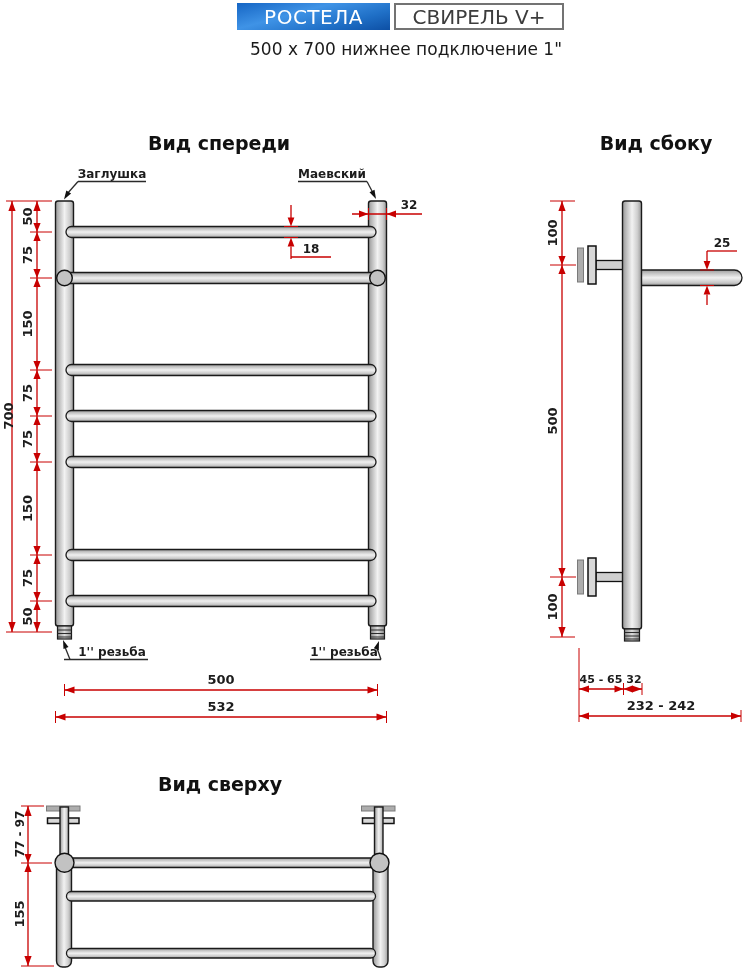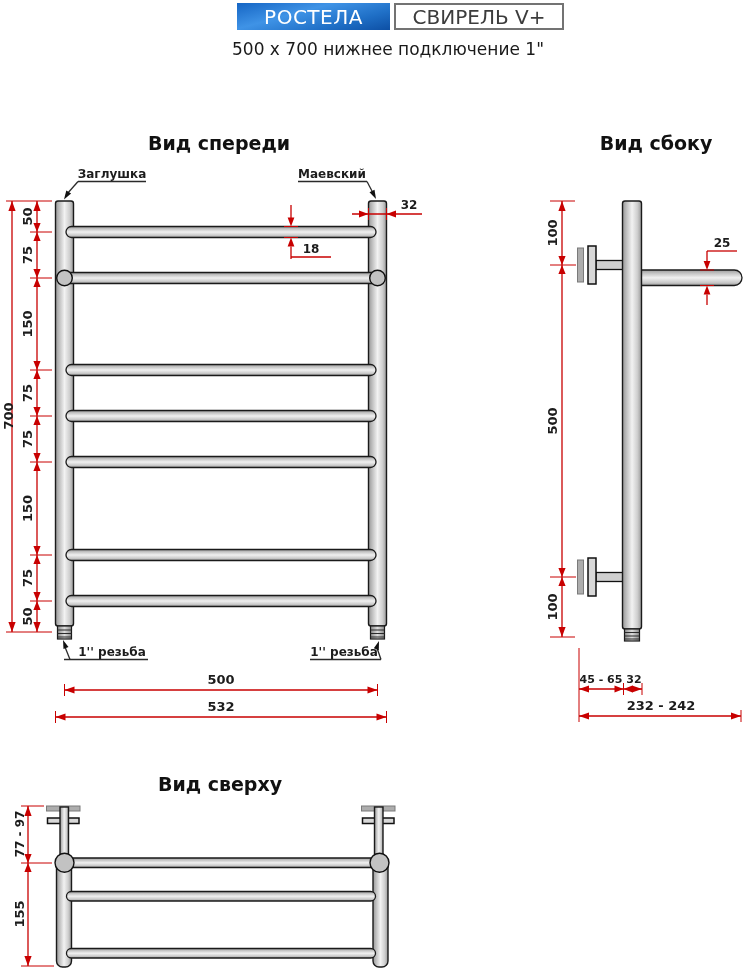--- a/index.html
+++ b/index.html
@@ -6,21 +6,21 @@
   #page{position:relative;width:748px;height:970px;background:#fff;overflow:hidden;
         font-family:"DejaVu Sans","Liberation Sans",sans-serif;padding-left:44px;}
   
   #brand-box{position:absolute;left:237px;top:3px;width:153px;height:27px;
      display:flex;align-items:center;justify-content:center;
      background:linear-gradient(165deg,#1565c4 0%,#3f93e6 38%,#1f6fc6 72%,#0d4fa4 100%);
      color:#fff;font-size:20px;letter-spacing:.5px;}
   #model-box{position:absolute;left:394px;top:3px;width:170px;height:27px;
      display:flex;align-items:center;justify-content:center;box-sizing:border-box;
      background:#fff;border:2px solid #737373;color:#3c3c3c;font-size:20px;}
-  #subtitle{position:absolute;left:232px;top:39px;width:330px;text-align:left;
+  #subtitle{position:absolute;left:232px;top:39px;width:330px;text-align:right;
      font-size:17px;color:#1a1a1a;}
   
   .view-title{font:bold 19px "DejaVu Sans","Liberation Sans",sans-serif;fill:#111;text-anchor:middle;}
   .dim-text{font:bold 13px "DejaVu Sans","Liberation Sans",sans-serif;fill:#1c1c1c;text-anchor:middle;}
   .dim-text-s{font:bold 11px "DejaVu Sans","Liberation Sans",sans-serif;fill:#1c1c1c;text-anchor:middle;}
   .dim-text-m{font:bold 12px "DejaVu Sans","Liberation Sans",sans-serif;fill:#1c1c1c;text-anchor:middle;}
   .callout-text{font:bold 12px "DejaVu Sans","Liberation Sans",sans-serif;fill:#1c1c1c;text-anchor:middle;}
   .dim-line{stroke:#c80000;stroke-width:1.3;fill:none;}
   .ext-line{stroke:#c80000;stroke-width:1;fill:none;}
   .dim-arrow{fill:#c80000;stroke:none;}

